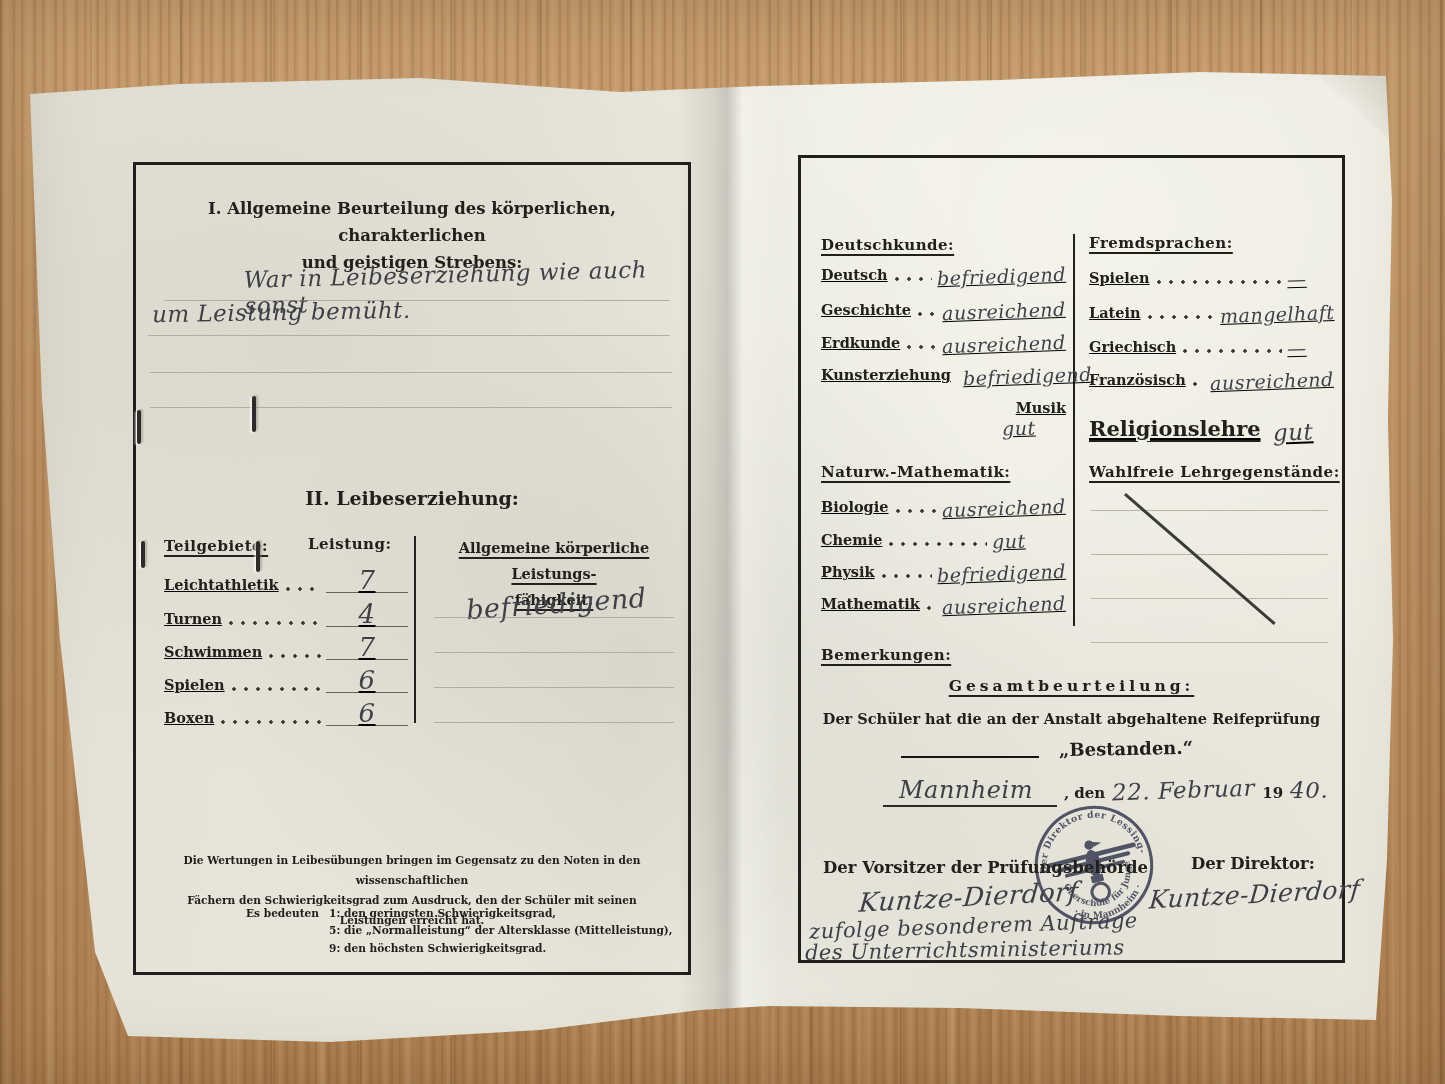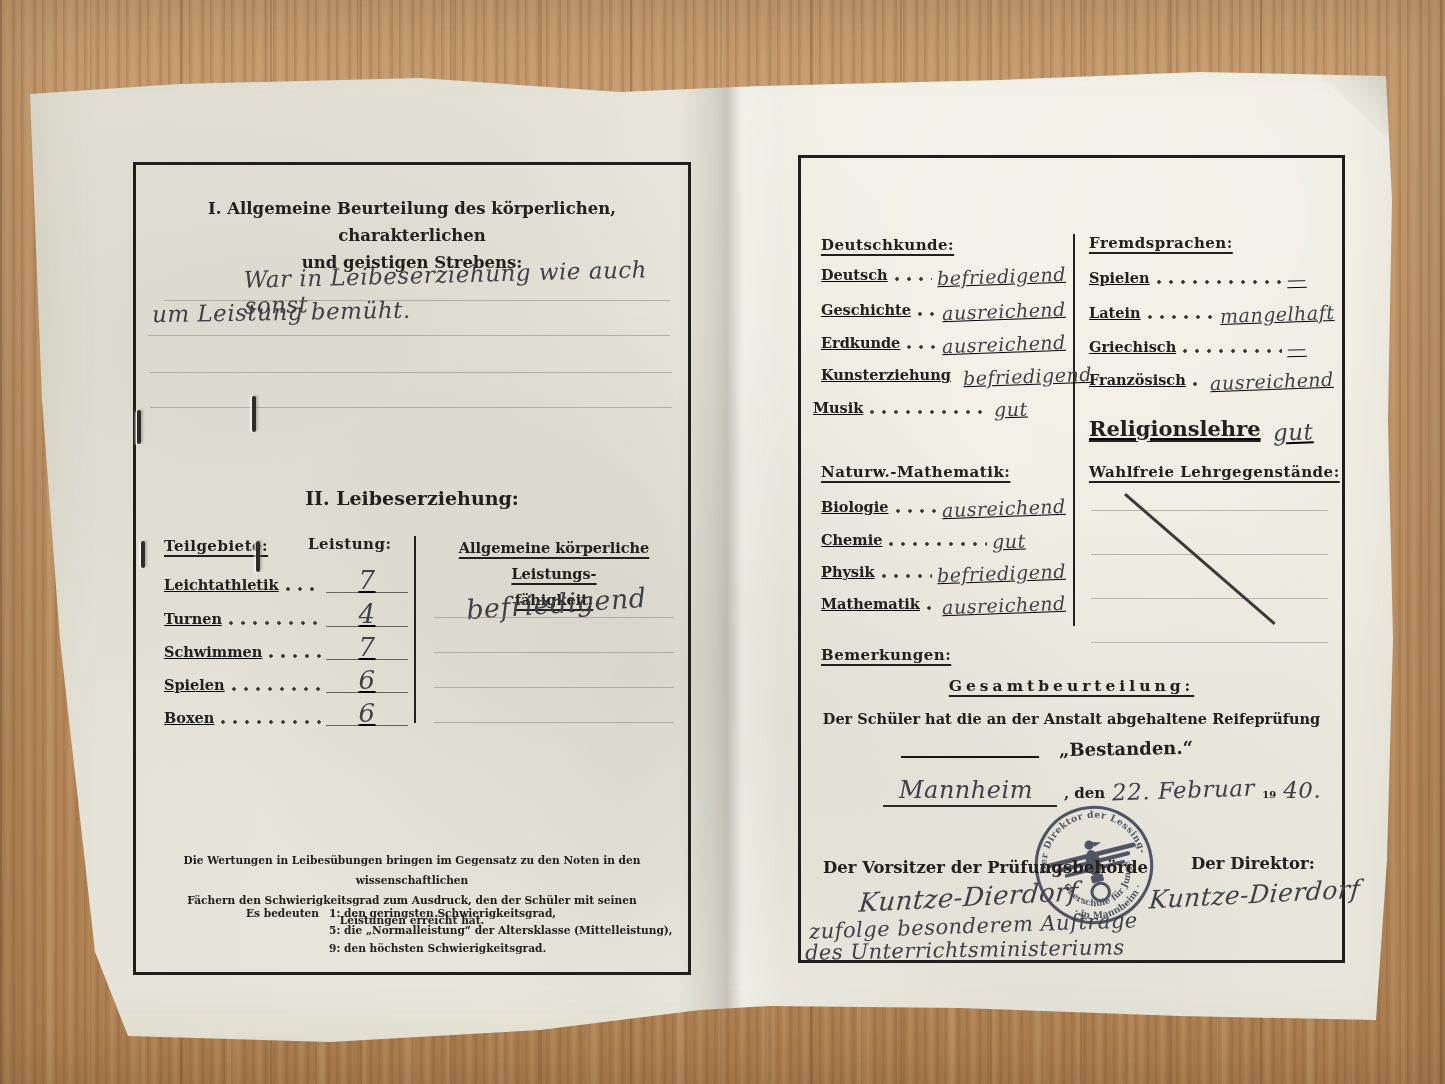--- a/index.html
+++ b/index.html
@@ -164,21 +164,21 @@
       <div class="drow" style="left:20px;top:176px;width:245px;">
         <span class="lbl print">Erdkunde</span>
         <span class="leader"></span>
         <span class="val hand">ausreichend</span>
       </div>
       <div class="drow" style="left:20px;top:208px;width:245px;">
         <span class="lbl print">Kunsterziehung</span>
         <span class="leader"></span>
         <span class="val hand">befriedigend</span>
       </div>
-      <div class="drow" style="left:12px;top:241px;width:245px;">
+      <div class="drow" style="left:20px;top:241px;width:245px;flex-direction:column;">
         <span class="lbl print">Musik</span>
         <span class="leader"></span>
         <span class="val hand" style="margin-right:30px;">gut</span>
       </div>
 
       <div class="abs print uh" style="left:20px;top:305px;font-size:15px;letter-spacing:.5px;">Naturw.-Mathematik:</div>
       <div class="drow" style="left:20px;top:340px;width:245px;">
         <span class="lbl print">Biologie</span>
         <span class="leader"></span>
         <span class="val hand">ausreichend</span>
@@ -237,21 +237,21 @@
       <div class="abs print uh" style="left:20px;top:488px;font-size:15px;letter-spacing:.5px;">Bemerkungen:</div>
       <div class="abs ctr print" style="top:552px;font-size:14.5px;">Der Schüler hat die an der Anstalt abgehaltene Reifeprüfung</div>
       <div class="abs ctr print uh" style="top:518px;font-size:15.5px;letter-spacing:4px;">Gesamtbeurteilung:</div>
       <div class="abs" style="left:100px;top:598px;width:138px;border-top:2.5px solid #16140f;"></div>
       <div class="abs print" style="left:258px;top:580px;font-size:18px;transform:rotate(-1deg);">„Bestanden.“</div>
 
       <div class="abs" style="left:82px;top:618px;display:flex;align-items:baseline;gap:7px;">
         <span class="hand" style="font-size:24px;border-bottom:2px solid #2b2a25;padding:0 24px 1px 16px;">Mannheim</span>
         <span class="print" style="font-size:15px;">, den</span>
         <span class="hand" style="font-size:23px;transform:rotate(-2deg);">22. Februar</span>
-        <span class="print" style="font-size:10px;">19</span>
+        <span class="print" style="font-size:15px;">19</span>
         <span class="hand" style="font-size:23px;">40.</span>
       </div>
 
       <svg class="stamp" style="left:221px;top:635px;width:144px;height:144px;transform:rotate(-14deg);" viewBox="0 0 140 140">
         <defs>
           <path id="arcT" d="M 24,70 A 46,46 0 1 1 116,70"></path>
           <path id="arcB" d="M 22,74 A 48,48 0 0 0 118,74"></path>
           <path id="arcI" d="M 36,76 A 34,34 0 0 0 104,76"></path>
         </defs>
         <circle cx="70" cy="70" r="56" fill="none" stroke="currentColor" stroke-width="3"></circle>

